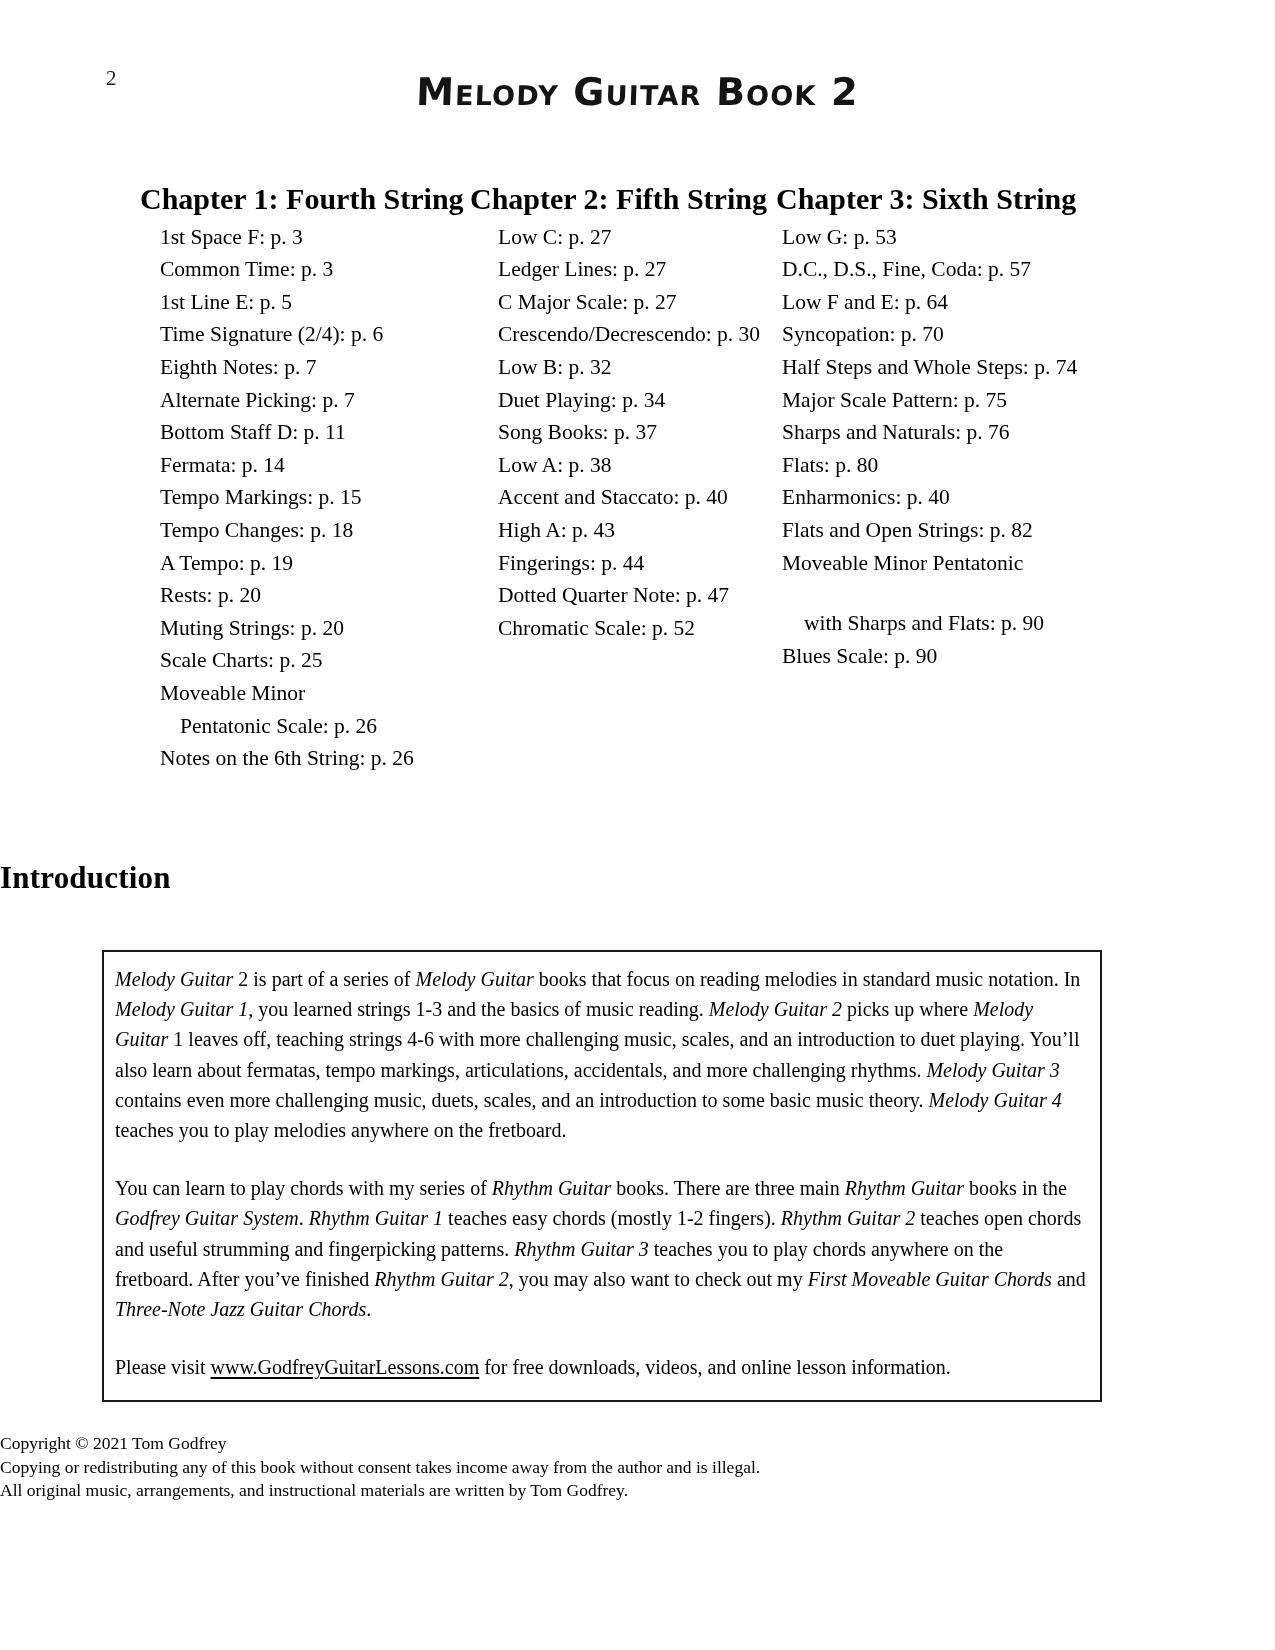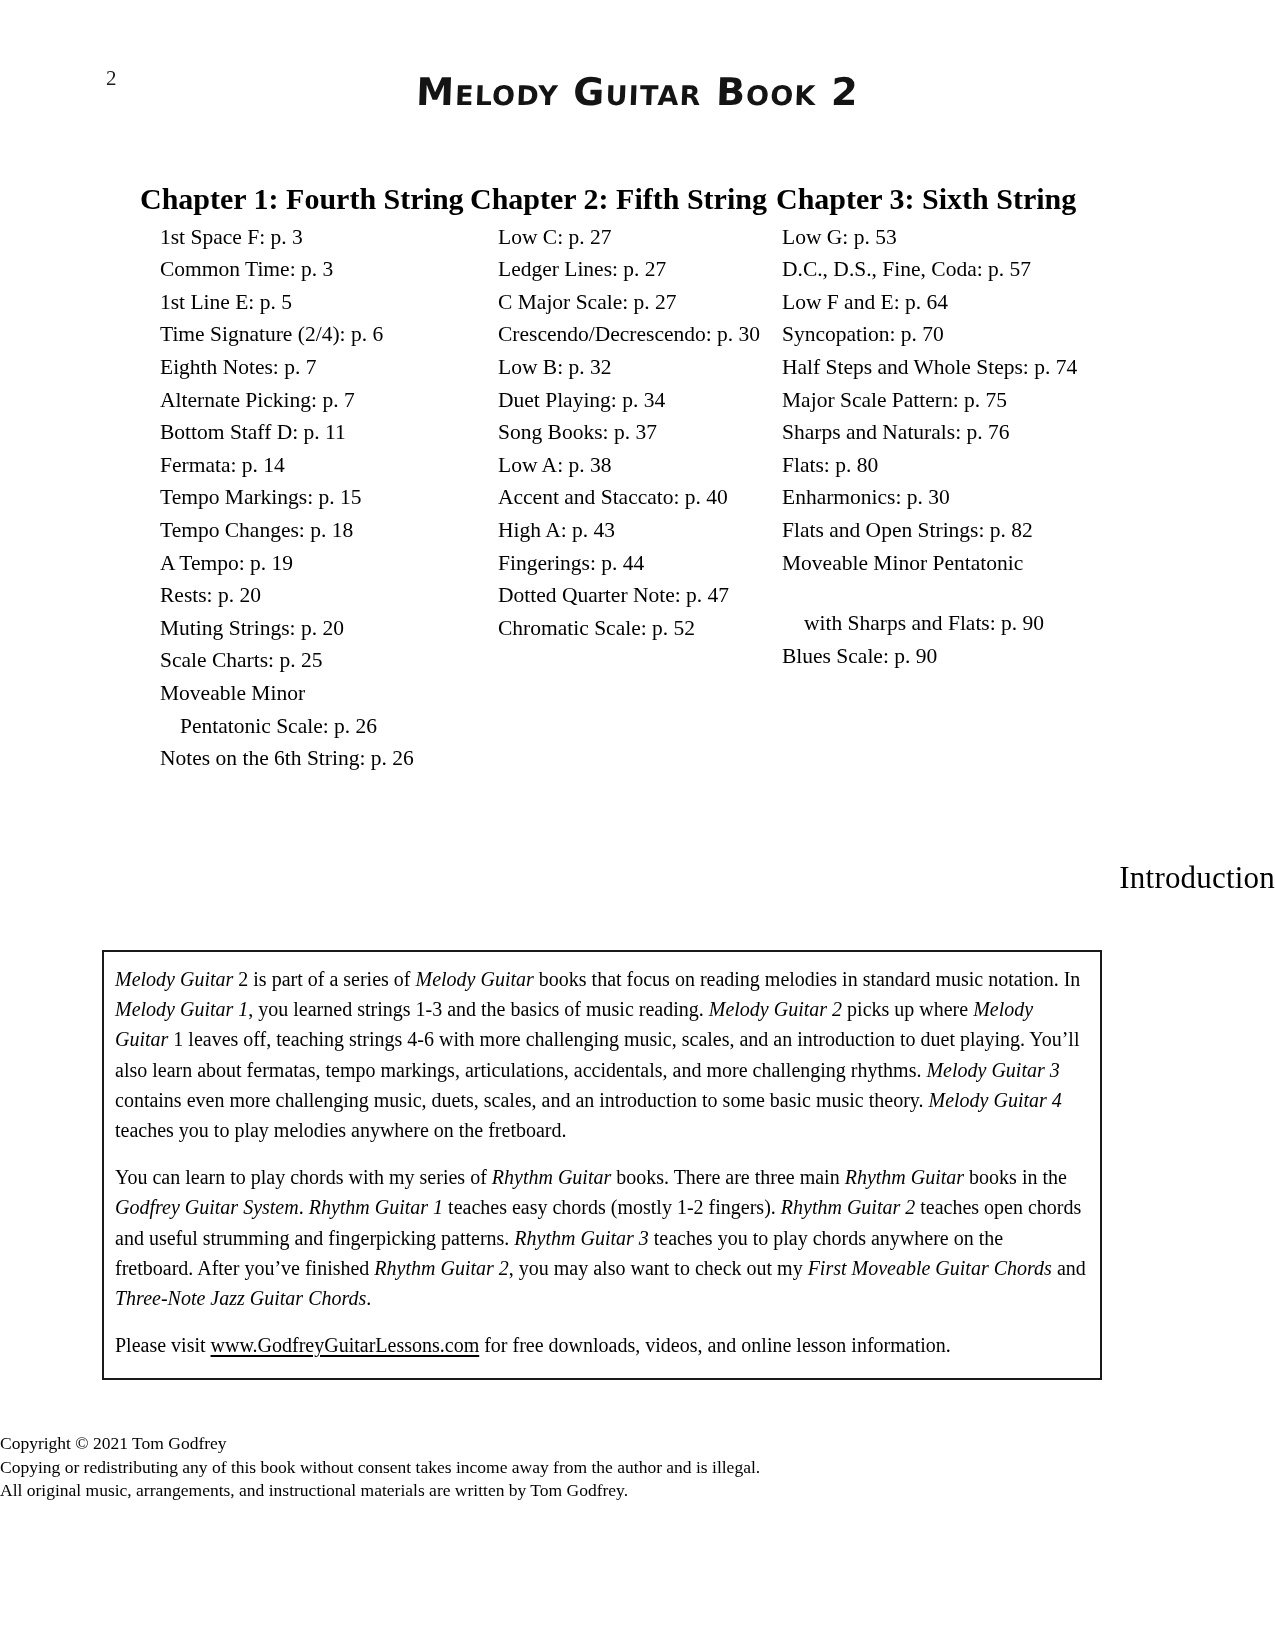--- a/index.html
+++ b/index.html
@@ -81,43 +81,43 @@
   .toc-col.c3 .toc-item { padding-left: 22px; }
   .toc-item.indent { padding-left: 48px; }
   .toc-col.c3 .toc-item.indent { padding-left: 44px; margin-top: 28px; }
 
   
   .intro-heading {
     position: absolute;
     left: 0;
     right: 0;
     top: 860px;
-    text-align: right;
-    font-weight: normal;
+    text-align: left;
+    font-weight: bold;
     font-size: 31px;
     letter-spacing: 0.2px;
   }
 
   .intro-box {
     position: absolute;
     left: 102px;
     top: 950px;
     width: 1000px;
     border: 2px solid #1a1a1a;
     box-sizing: border-box;
     padding: 12px 14px 18px 11px;
   }
 
   .intro-box p {
     margin: 0;
     font-size: 20px;
     line-height: 30.2px;
     text-align: left;
   }
-  .intro-box p + p { margin-top: 17px; }
+  .intro-box p + p { margin-top: 28px; }
 
   i.bt { font-style: italic; }
 
   .weblink {
     text-decoration: underline;
     text-underline-offset: 3px;
   }
 
   
   .footer {
@@ -184,21 +184,21 @@
       <div class="toc-heading">Chapter 3: Sixth String</div>
       <div>
           <div class="toc-item">Low G: p. 53</div>
           <div class="toc-item">D.C., D.S., Fine, Coda: p. 57</div>
           <div class="toc-item">Low F and E: p. 64</div>
           <div class="toc-item">Syncopation: p. 70</div>
           <div class="toc-item">Half Steps and Whole Steps: p. 74</div>
           <div class="toc-item">Major Scale Pattern: p. 75</div>
           <div class="toc-item">Sharps and Naturals: p. 76</div>
           <div class="toc-item">Flats: p. 80</div>
-          <div class="toc-item">Enharmonics: p. 30</div>
+          <div class="toc-item">Enharmonics: p. 40</div>
           <div class="toc-item">Flats and Open Strings: p. 82</div>
           <div class="toc-item">Moveable Minor Pentatonic</div>
           <div class="toc-item indent">with Sharps and Flats: p. 90</div>
           <div class="toc-item">Blues Scale: p. 90</div>
         </div>
     </div>
   </div>
 
   <div class="intro-heading">Introduction</div>
 

